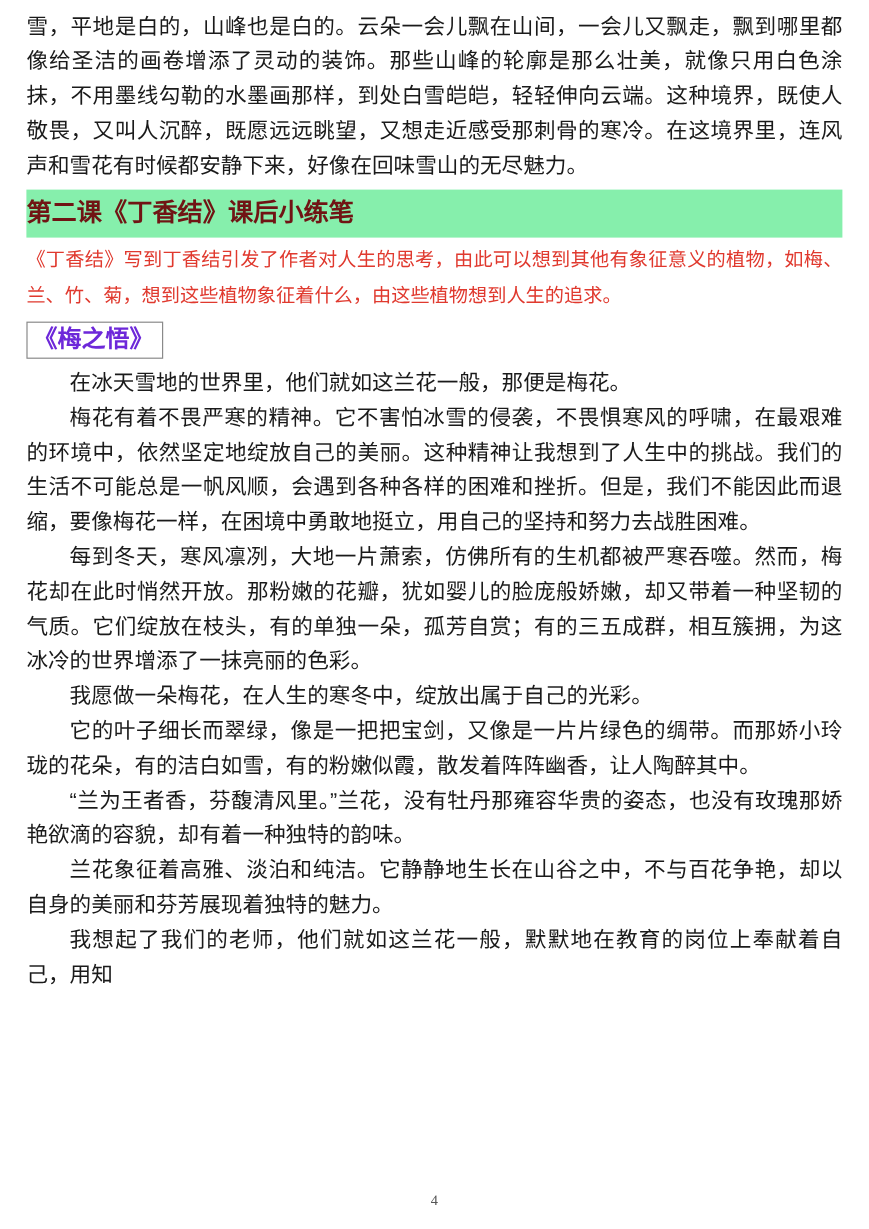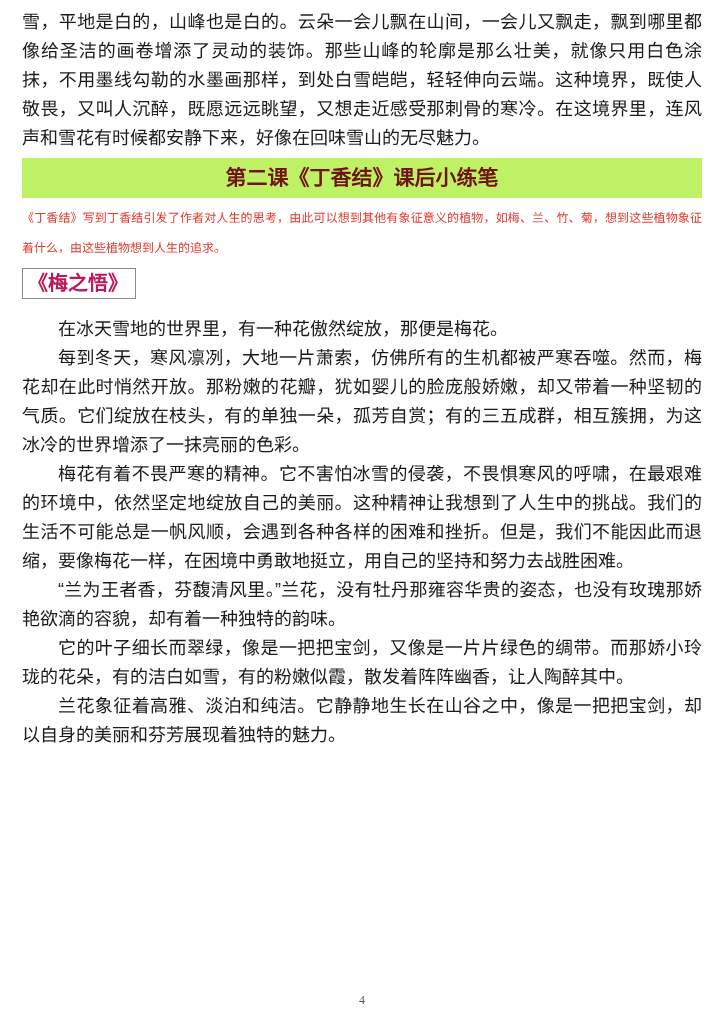--- a/index.html
+++ b/index.html
@@ -25,44 +25,44 @@
     line-height: 29px;
     text-align: justify;
     text-justify: inter-ideograph;
     color: #1a1a1a;
   }
   .body-text.indent {
     text-indent: 2em;
   }
   .lesson-band {
     margin: 5px 0 5px 0;
-    background: #bef264;
+    background: #86efac;
     height: 40px;
     line-height: 40px;
-    text-align: center;
+    text-align: left;
     font-size: 21px;
     font-weight: bold;
     color: #701414;
   }
   .prompt-text {
     margin: 0;
-    font-size: 12px;
+    font-size: 16px;
     line-height: 30px;
     text-align: justify;
     color: #e0392e;
   }
   .boxed-title {
     display: inline-block;
-    margin: 5px 0 16px 0;
+    margin: 5px 0 6px 0;
     padding: 1px 7px 2px 5px;
     border: 1px solid #8a8a8a;
     background: #ffffff;
     font-size: 20px;
     font-weight: bold;
-    color: #be185d;
+    color: #6d28d9;
     line-height: 26px;
   }
   .essay-block {
     margin: 0;
   }
   .page-number {
     position: absolute;
     left: 0;
     right: 0;
     bottom: 16px;
@@ -80,26 +80,28 @@
   <p class="body-text">雪，平地是白的，山峰也是白的。云朵一会儿飘在山间，一会儿又飘走，飘到哪里都像给圣洁的画卷增添了灵动的装饰。那些山峰的轮廓是那么壮美，就像只用白色涂抹，不用墨线勾勒的水墨画那样，到处白雪皑皑，轻轻伸向云端。这种境界，既使人敬畏，又叫人沉醉，既愿远远眺望，又想走近感受那刺骨的寒冷。在这境界里，连风声和雪花有时候都安静下来，好像在回味雪山的无尽魅力。</p>
 
   <div class="lesson-band">
     <span>第二课《丁香结》课后小练笔</span>
   </div>
 
   <p class="prompt-text">《丁香结》写到丁香结引发了作者对人生的思考，由此可以想到其他有象征意义的植物，如梅、兰、竹、菊，想到这些植物象征着什么，由这些植物想到人生的追求。</p>
 
   <div class="essay-block">
     <div class="boxed-title">《梅之悟》</div>
-    <p class="body-text indent">在冰天雪地的世界里，有一种花傲然绽放，那便是梅花。</p>
+    <p class="body-text indent">在冰天雪地的世界里，他们就如这兰花一般，那便是梅花。</p>
+    <p class="body-text indent">梅花有着不畏严寒的精神。它不害怕冰雪的侵袭，不畏惧寒风的呼啸，在最艰难的环境中，依然坚定地绽放自己的美丽。这种精神让我想到了人生中的挑战。我们的生活不可能总是一帆风顺，会遇到各种各样的困难和挫折。但是，我们不能因此而退缩，要像梅花一样，在困境中勇敢地挺立，用自己的坚持和努力去战胜困难。</p>
     <p class="body-text indent">每到冬天，寒风凛冽，大地一片萧索，仿佛所有的生机都被严寒吞噬。然而，梅花却在此时悄然开放。那粉嫩的花瓣，犹如婴儿的脸庞般娇嫩，却又带着一种坚韧的气质。它们绽放在枝头，有的单独一朵，孤芳自赏；有的三五成群，相互簇拥，为这冰冷的世界增添了一抹亮丽的色彩。</p>
-    <p class="body-text indent">梅花有着不畏严寒的精神。它不害怕冰雪的侵袭，不畏惧寒风的呼啸，在最艰难的环境中，依然坚定地绽放自己的美丽。这种精神让我想到了人生中的挑战。我们的生活不可能总是一帆风顺，会遇到各种各样的困难和挫折。但是，我们不能因此而退缩，要像梅花一样，在困境中勇敢地挺立，用自己的坚持和努力去战胜困难。</p>
+    <p class="body-text indent">我愿做一朵梅花，在人生的寒冬中，绽放出属于自己的光彩。</p>
   </div>
 
   <div class="essay-block">
+    <p class="body-text indent">它的叶子细长而翠绿，像是一把把宝剑，又像是一片片绿色的绸带。而那娇小玲珑的花朵，有的洁白如雪，有的粉嫩似霞，散发着阵阵幽香，让人陶醉其中。</p>
     <p class="body-text indent">“兰为王者香，芬馥清风里。”兰花，没有牡丹那雍容华贵的姿态，也没有玫瑰那娇艳欲滴的容貌，却有着一种独特的韵味。</p>
-    <p class="body-text indent">它的叶子细长而翠绿，像是一把把宝剑，又像是一片片绿色的绸带。而那娇小玲珑的花朵，有的洁白如雪，有的粉嫩似霞，散发着阵阵幽香，让人陶醉其中。</p>
-    <p class="body-text indent">兰花象征着高雅、淡泊和纯洁。它静静地生长在山谷之中，像是一把把宝剑，却以自身的美丽和芬芳展现着独特的魅力。</p>
+    <p class="body-text indent">兰花象征着高雅、淡泊和纯洁。它静静地生长在山谷之中，不与百花争艳，却以自身的美丽和芬芳展现着独特的魅力。</p>
+    <p class="body-text indent">我想起了我们的老师，他们就如这兰花一般，默默地在教育的岗位上奉献着自己，用知</p>
   </div>
 
   <div class="page-number">4</div>
 
 </div>
 
 </body></html>

